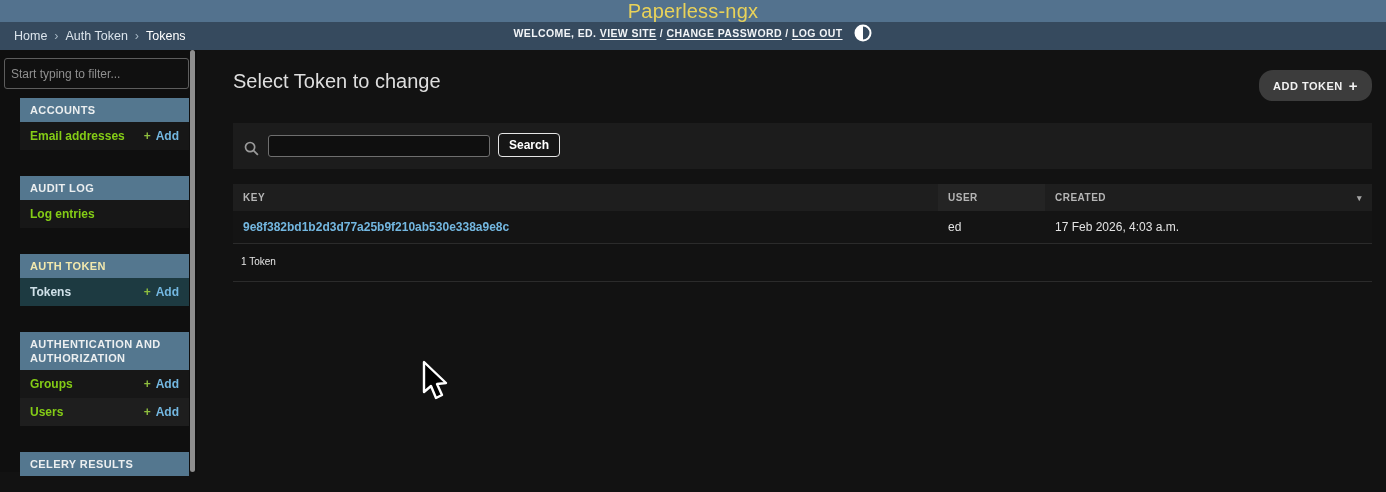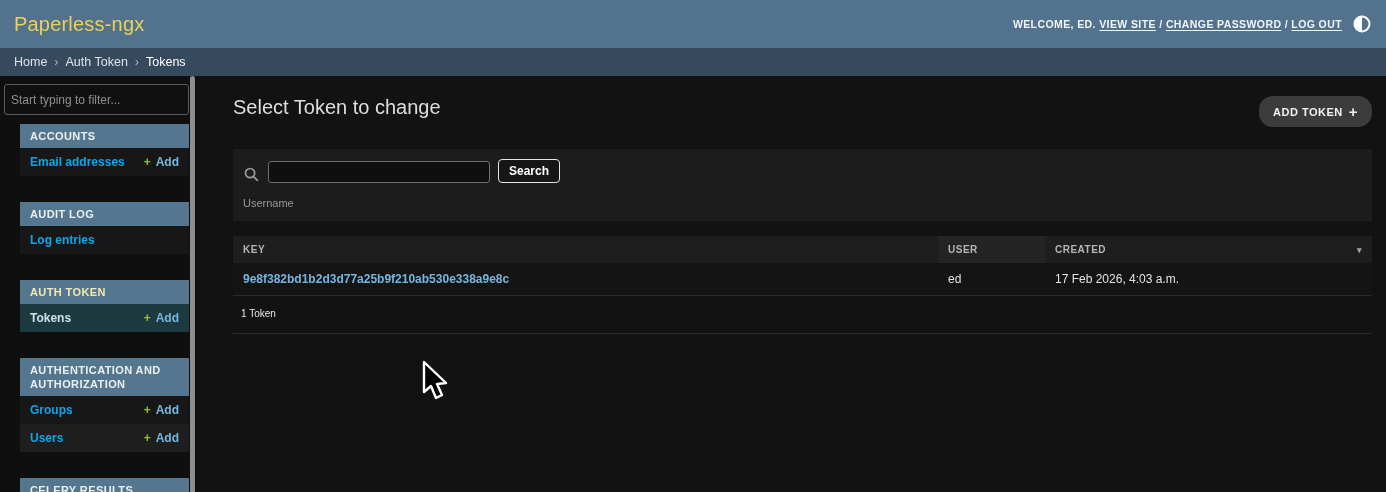--- a/index.html
+++ b/index.html
@@ -7,23 +7,24 @@
   body {
     font-family:"Liberation Sans", sans-serif;
     background:#121212;
     color:#e8e8e8;
     position:relative;
   }
   a { text-decoration:none; cursor:pointer; }
 
   
   .topbar {
-    height:48px; background:#53728e;
+    height:22px; background:#53728e;
     display:flex; align-items:center; justify-content:space-between;
     padding:0 14px;
+    flex-direction:column;
   }
   .brand { color:#e9d259; font-size:20px; font-weight:400; letter-spacing:.2px; }
   .userbar { display:flex; align-items:center; gap:10px; }
   .usertext { font-size:10.5px; font-weight:bold; color:#f2f5f8; letter-spacing:.4px; }
   .usertext a { color:#f2f5f8; text-decoration:underline; text-underline-offset:2px; }
   .theme-toggle { width:20px; height:20px; display:inline-block; cursor:pointer; }
 
   
   .breadcrumbs {
     height:28px; background:#364a5e;
@@ -61,21 +62,21 @@
     padding:5px 10px; line-height:14px; text-transform:uppercase;
     margin-right:8px;
   }
   .side-header.current { color:#f3e9ae; }
   .side-row {
     display:flex; align-items:center; justify-content:space-between;
     background:#171717; padding:7px 10px; margin-right:8px;
   }
   .side-row.alt { background:#1e1e1e; }
   .side-row.selected { background:#1d3a41; }
-  .side-link { color:#0ea5e9; font-size:12px; font-weight:bold; }
+  .side-link { color:#84cc16; font-size:12px; font-weight:bold; }
   .side-row.selected .side-link { color:#cfe0e8; }
   .side-add { color:#73b7e0; font-size:12px; font-weight:bold; white-space:nowrap; }
   .side-add .plus { color:#8fbf3f; font-weight:bold; margin-right:2px; }
 
   
   .main { flex:1; position:relative; padding:18px 14px 0 36px; background:#121212; }
   .main-top { display:flex; align-items:flex-start; justify-content:space-between; }
   .page-title { font-size:20px; font-weight:400; color:#dedede; margin-top:2px; }
   .add-object-btn {
     background:#3c3c3c; color:#f2f2f2; border:none; cursor:pointer;
@@ -214,21 +215,20 @@
       <div class="search-row">
         <span class="search-icon">
           <svg viewBox="0 0 24 24" width="17" height="17" fill="none" stroke="#9a9a9a" stroke-width="2.4">
             <circle cx="10" cy="10" r="6.5"></circle>
               <line x1="15" y1="15" x2="21" y2="21"></line>
           </svg>
         </span>
         <input class="search-input" type="text" value="" style="">
         <button class="search-btn">Search</button>
       </div>
-      <div class="search-field-label">Username</div>
     </div>
 
     <table class="result-table">
       <colgroup>
           <col style="width:auto">
           <col style="width:107px">
           <col style="width:327px">
         </colgroup>
       <thead>
         <tr>

